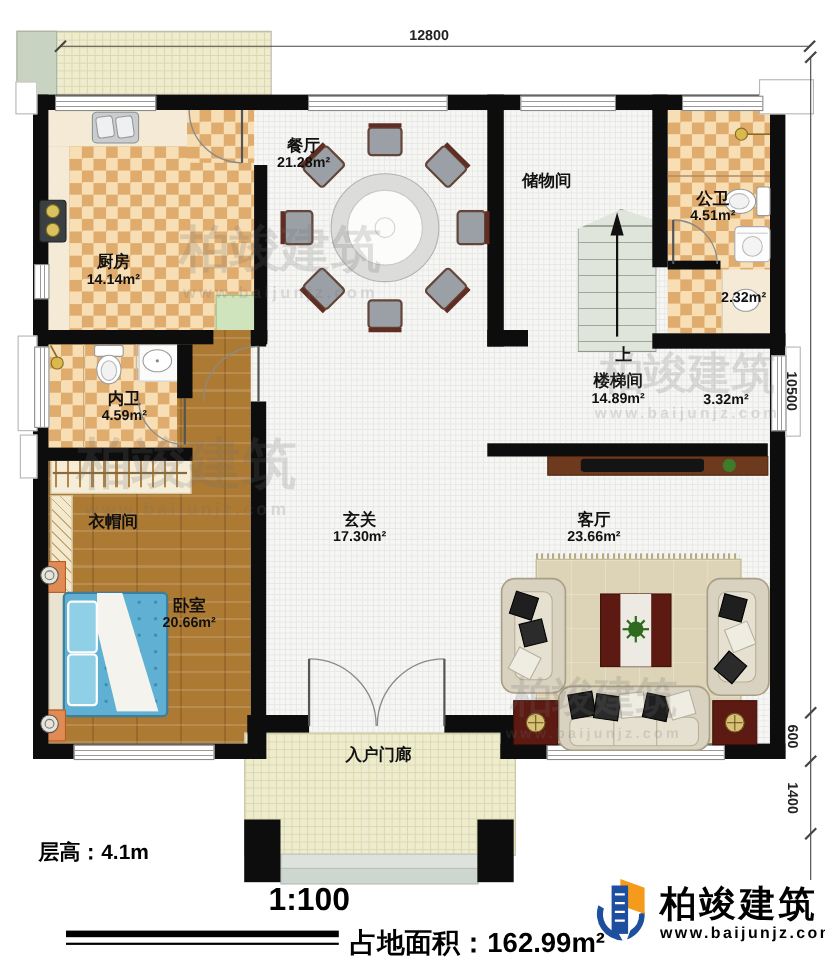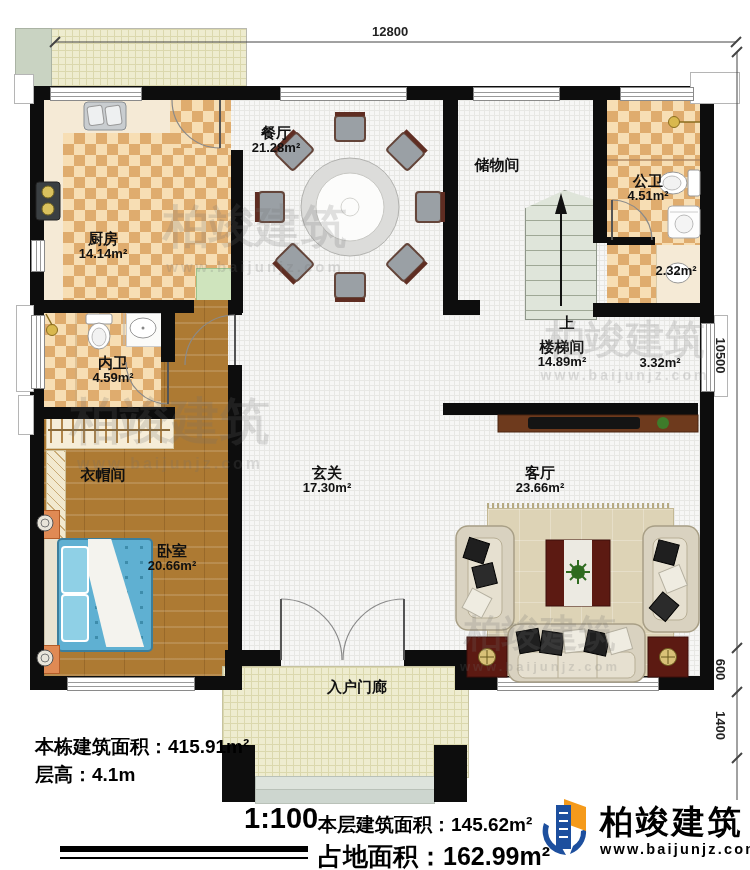--- a/index.html
+++ b/index.html
@@ -374,47 +374,45 @@
     <div class="rname">衣帽间</div>
   </div>
   <div class="rlabel" style="left:172px;top:542px;">
     <div class="rname">卧室</div>
     <div class="rarea">20.66m²</div>
   </div>
   <div class="rlabel" style="left:540px;top:464px;">
     <div class="rname">客厅</div>
     <div class="rarea">23.66m²</div>
   </div>
-  <div class="rlabel" style="left:357px;top:678px;">
+  <div class="rlabel" style="left:344px;top:678px;">
     <div class="rname">入户门廊</div>
   </div>
 
   <div class="wm" style="left:115px;top:196px;width:280px;">
     <div class="wm1" style="font-size:46px;">柏竣建筑</div>
     <div class="wm2" style="font-size:15px;">www.baijunjz.com</div>
   </div>
   <div class="wm" style="left:20px;top:388px;width:300px;">
     <div class="wm1" style="font-size:50px;">柏竣建筑</div>
     <div class="wm2" style="font-size:16px;">www.baijunjz.com</div>
   </div>
   <div class="wm" style="left:495px;top:312px;width:260px;">
     <div class="wm1" style="font-size:40px;">柏竣建筑</div>
     <div class="wm2" style="font-size:14px;">www.baijunjz.com</div>
   </div>
   <div class="wm" style="left:420px;top:608px;width:240px;">
     <div class="wm1" style="font-size:38px;">柏竣建筑</div>
     <div class="wm2" style="font-size:13px;">www.baijunjz.com</div>
   </div>
 
-  <div class="tb" style="left:35px;top:734px;font-size:19px;">本栋建筑面积：415.91m²</div>
   <div class="tb" style="left:35px;top:762px;font-size:19px;">层高：4.1m</div>
   <div class="tb" style="left:244px;top:802px;font-size:29px;">1:100</div>
   <div class="abs" style="left:60px;top:846px;width:248px;height:6px;background:#000;z-index:50;"></div>
   <div class="abs" style="left:60px;top:857px;width:248px;height:2px;background:#000;z-index:50;"></div>
-  <div class="tb" style="left:318px;top:812px;font-size:19px;">本层建筑面积：145.62m²</div>
   <div class="tb" style="left:318px;top:840px;font-size:25px;">占地面积：162.99m²</div>
 
   <svg class="overlay-high" style="left:536px;top:793px;" width="58" height="66" viewBox="0 0 58 66">
     <path d="M 8,30 A 24,24 0 0 0 30,62 L 26,55 A 17,17 0 0 1 13,33 Z" fill="#1d4f9e"></path>
     <path d="M 50,36 A 24,24 0 0 1 34,61 L 37,53 A 17,17 0 0 0 45,38 Z" fill="#1d4f9e"></path>
     <polygon points="28,6 50,14 50,38 28,30" fill="#f59a1b"></polygon>
     <rect x="20" y="12" width="15" height="44" fill="#1d4f9e"></rect>
     <g stroke="#fff" stroke-width="2">
         <line x1="23" y1="20" x2="32" y2="20"></line>
         <line x1="23" y1="28" x2="32" y2="28"></line>

